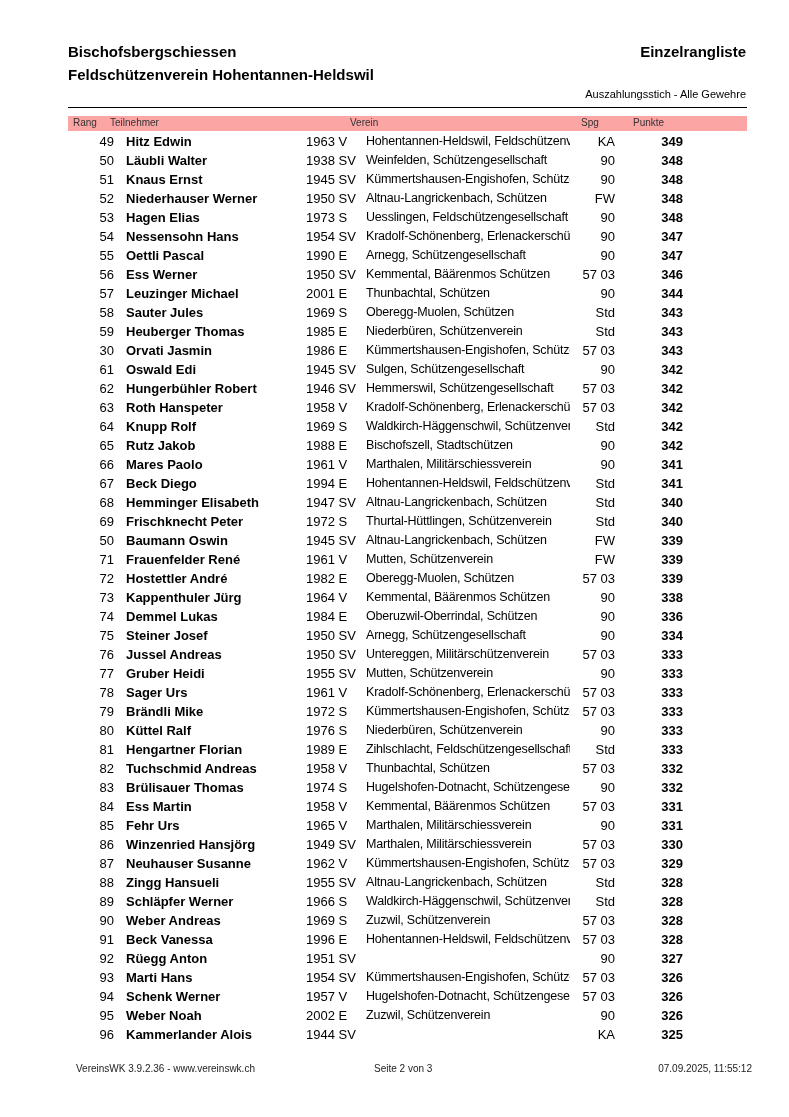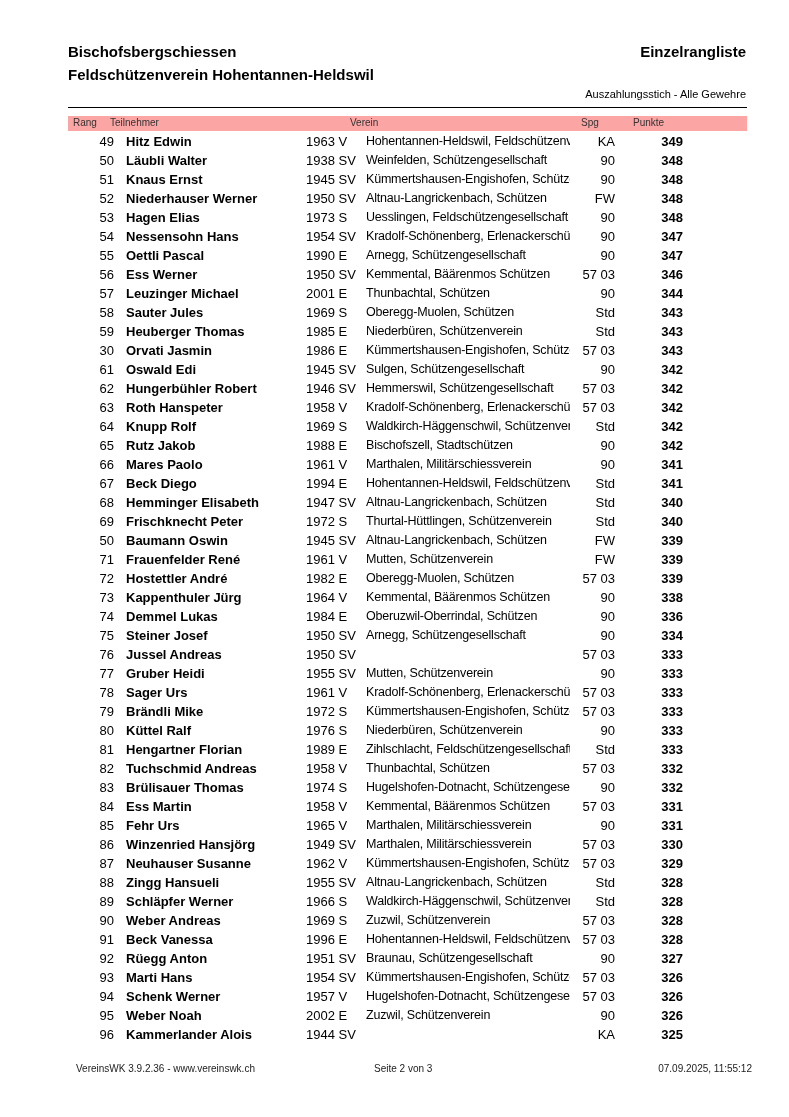--- a/index.html
+++ b/index.html
@@ -257,20 +257,21 @@
       <span class="c-name">Steiner Josef</span>
       <span class="c-jg">1950 SV</span>
       <span class="c-verein">Arnegg, Schützengesellschaft</span>
       <span class="c-spg">90</span>
       <span class="c-pkt">334</span>
     </div>
     <div class="row">
       <span class="c-rang">76</span>
       <span class="c-name">Jussel Andreas</span>
       <span class="c-jg">1950 SV</span>
+      <span class="c-verein">Untereggen, Militärschützenverein</span>
       <span class="c-spg">57 03</span>
       <span class="c-pkt">333</span>
     </div>
     <div class="row">
       <span class="c-rang">77</span>
       <span class="c-name">Gruber Heidi</span>
       <span class="c-jg">1955 SV</span>
       <span class="c-verein">Mutten, Schützenverein</span>
       <span class="c-spg">90</span>
       <span class="c-pkt">333</span>
@@ -384,21 +385,20 @@
       <span class="c-name">Beck Vanessa</span>
       <span class="c-jg">1996 E</span>
       <span class="c-verein">Hohentannen-Heldswil, Feldschützenverein</span>
       <span class="c-spg">57 03</span>
       <span class="c-pkt">328</span>
     </div>
     <div class="row">
       <span class="c-rang">92</span>
       <span class="c-name">Rüegg Anton</span>
       <span class="c-jg">1951 SV</span>
-      <span class="c-verein">Braunau, Schützengesellschaft</span>
       <span class="c-spg">90</span>
       <span class="c-pkt">327</span>
     </div>
     <div class="row">
       <span class="c-rang">93</span>
       <span class="c-name">Marti Hans</span>
       <span class="c-jg">1954 SV</span>
       <span class="c-verein">Kümmertshausen-Engishofen, Schützen</span>
       <span class="c-spg">57 03</span>
       <span class="c-pkt">326</span>

